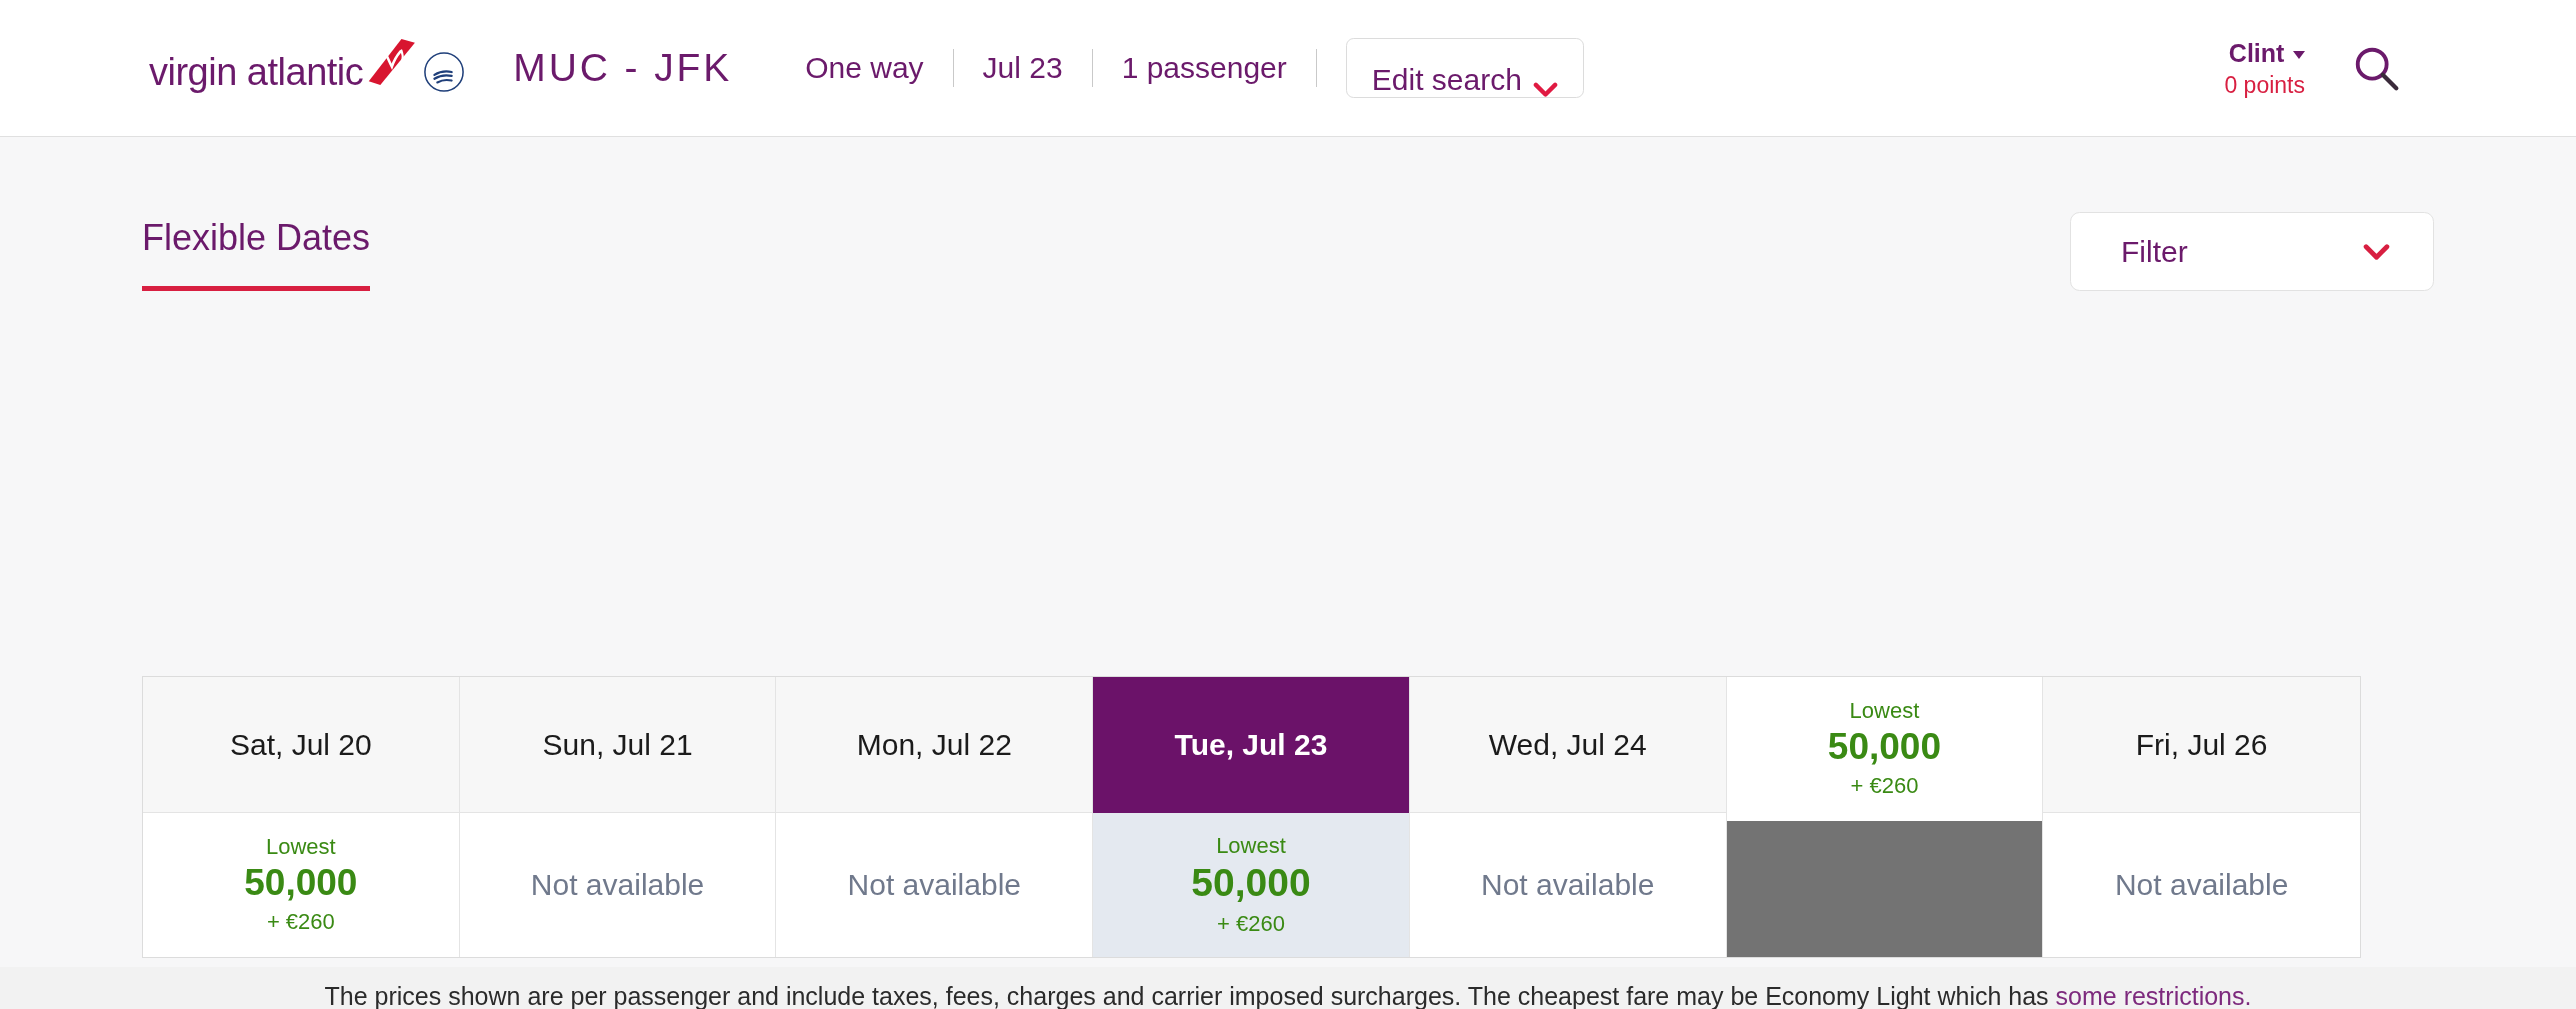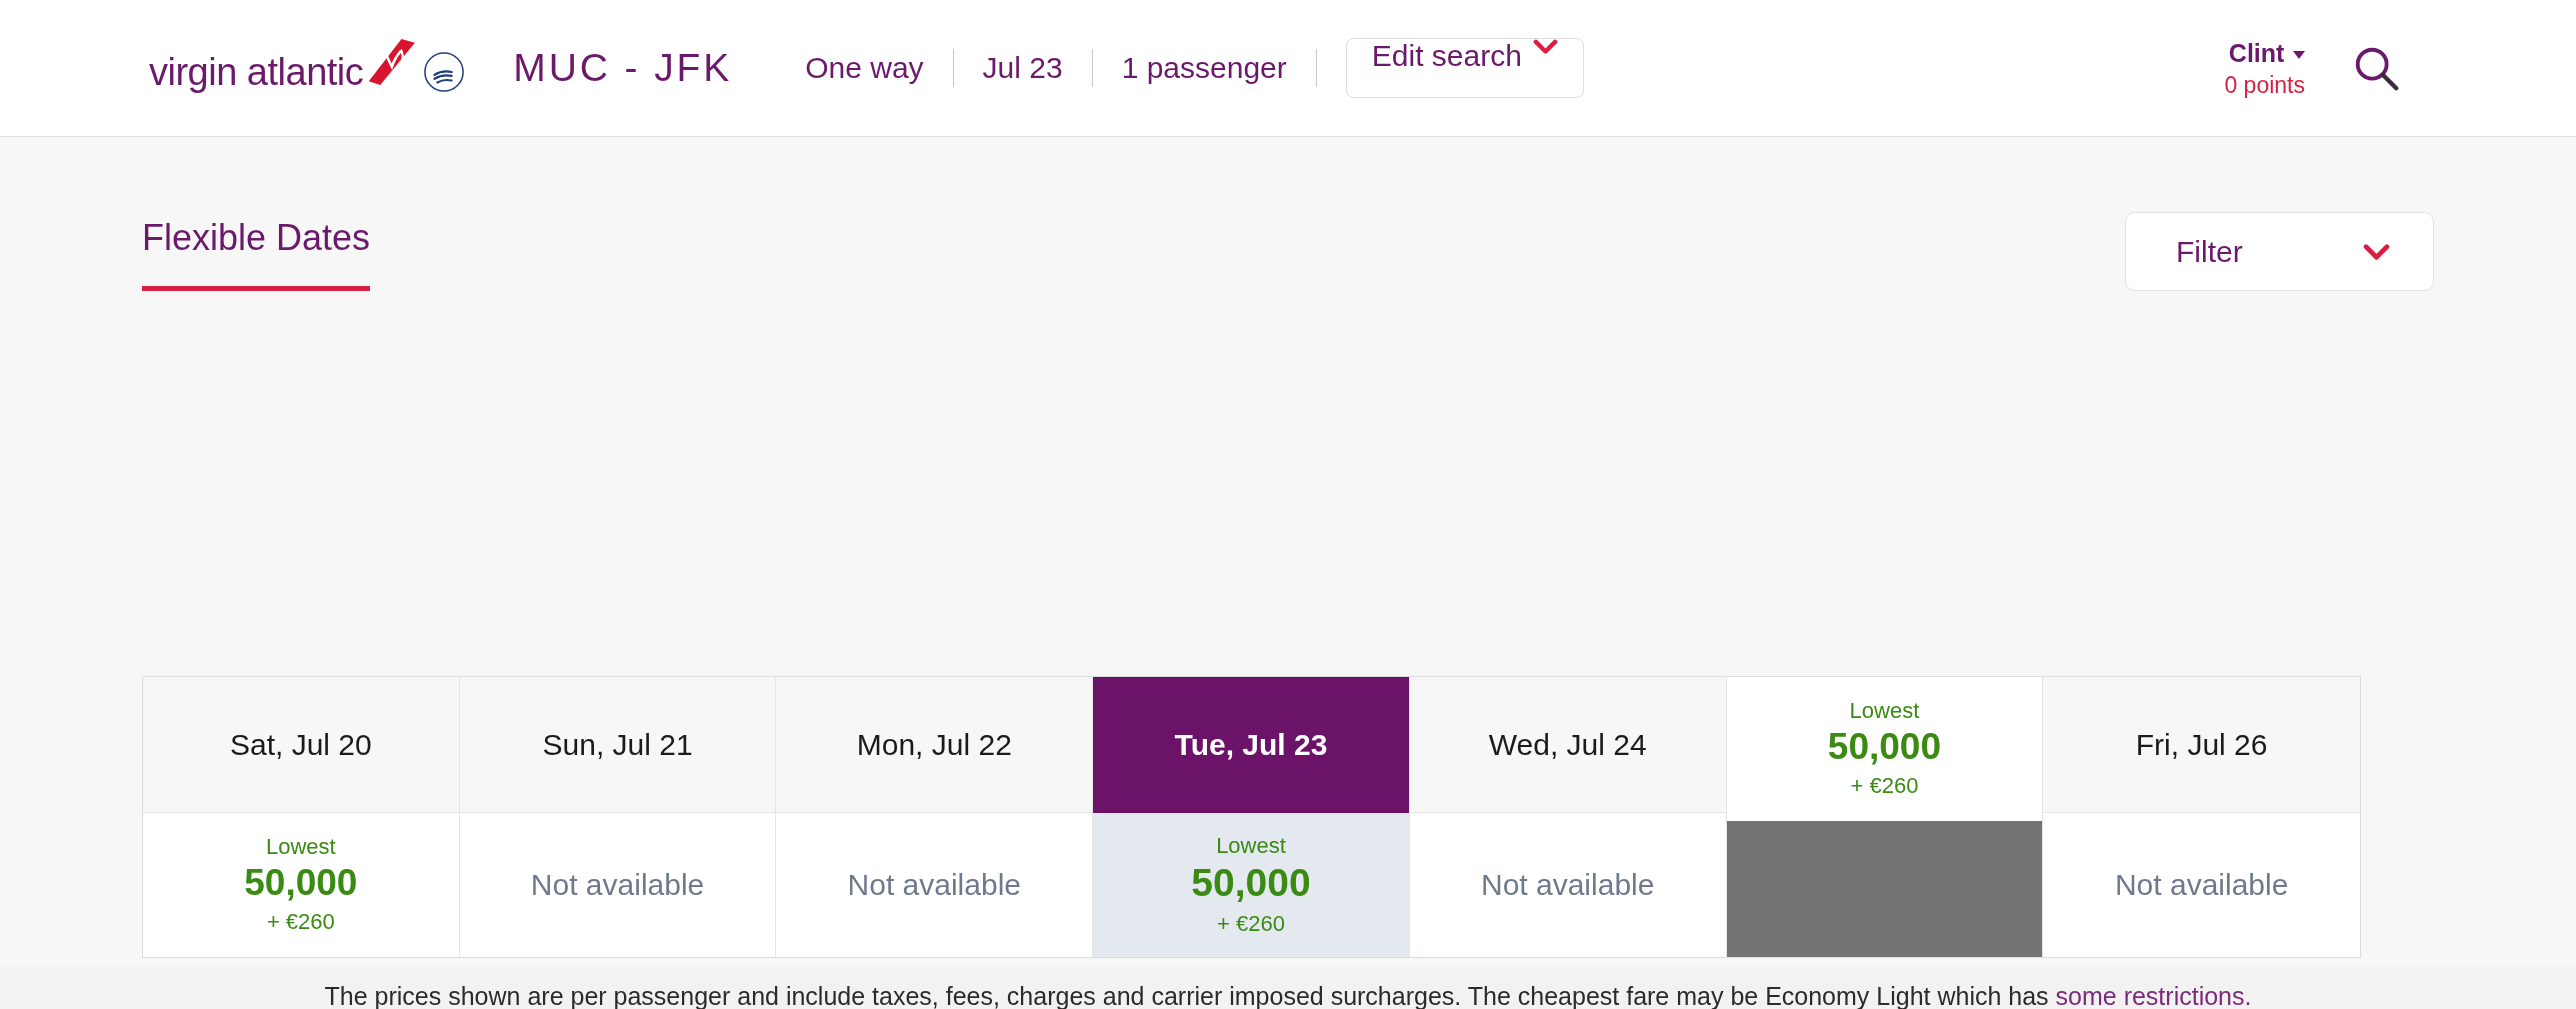--- a/index.html
+++ b/index.html
@@ -77,21 +77,21 @@
     background: #c9c9c9;
   }
   .edit-search-btn {
     margin-left: 29px;
     border: 1.9px solid #dcdcdc;
     border-radius: 7.7px;
     background: #ffffff;
     height: 60px;
     padding: 0 25px;
     display: flex;
-    align-items: flex-start;
+    align-items: flex-end;
     gap: 11.5px;
     cursor: pointer;
   }
   .edit-search-btn .label {
     font-size: 30px;
     color: #6b1a6b;
   }
   .chev-red {
     width: 25px; height: 15.4px;
   }
@@ -155,21 +155,21 @@
     justify-content: space-between;
   }
   .tab-active {
     font-size: 36px;
     color: #6b1a6b;
     padding-bottom: 27px;
     border-bottom: 5.8px solid #d81f41;
     cursor: pointer;
   }
   .filter-btn {
-    width: 309px;
+    width: 364px;
     height: 79px;
     background: #ffffff;
     border: 1.9px solid #e2e2e2;
     border-radius: 9.6px;
     display: flex;
     align-items: center;
     justify-content: space-between;
     padding: 0 42px 0 50px;
     cursor: pointer;
   }

